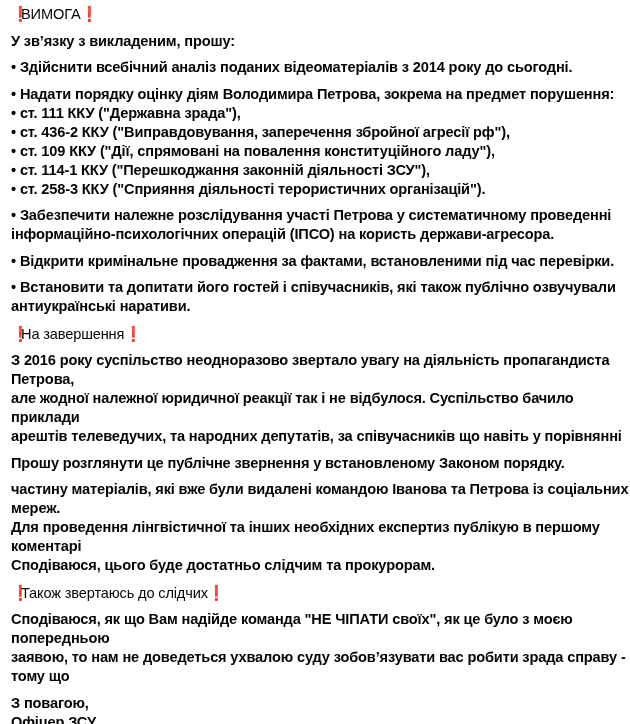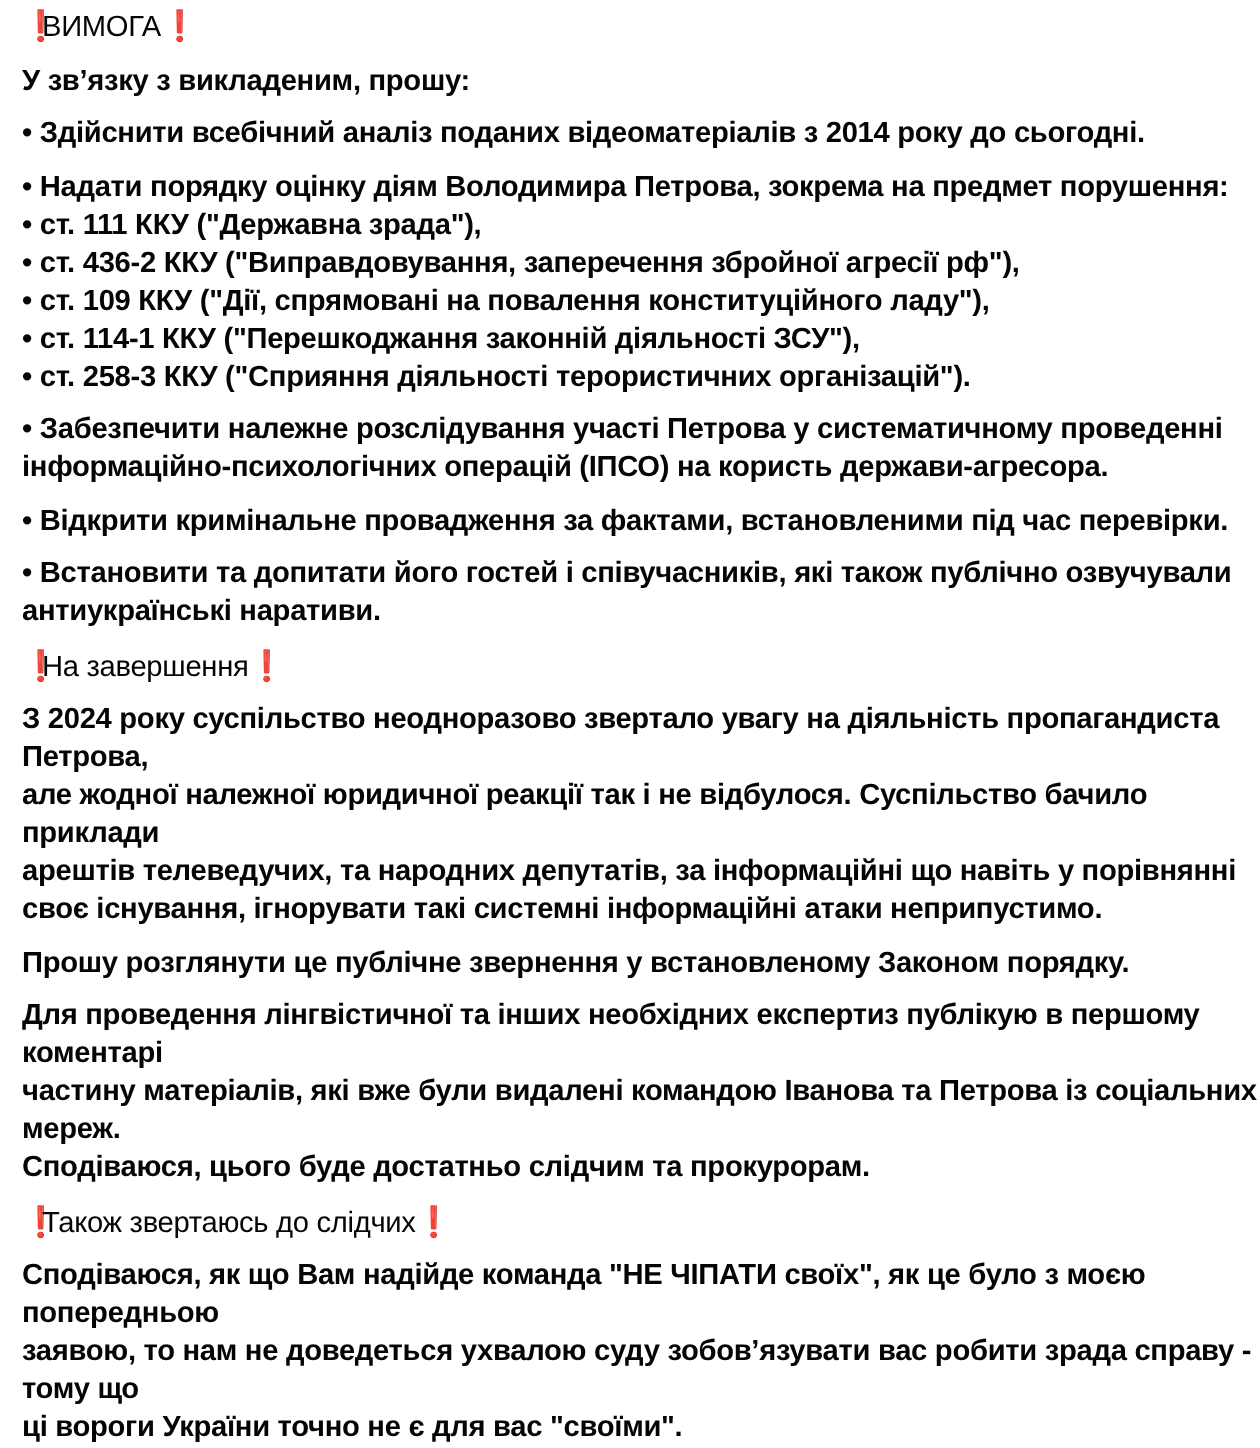--- a/index.html
+++ b/index.html
@@ -51,42 +51,40 @@
   <div class="p">
     <span class="line"><span>•</span> <span>Встановити та допитати його гостей і співучасників, які також публічно озвучували</span></span>
     <span class="line">антиукраїнські наративи.</span>
   </div>
 
   <div class="heading">
     <span class="excl">❗</span><span>На завершення</span><span class="excl">❗</span>
   </div>
 
   <div class="p">
-    <span class="line">З 2024 року суспільство неодноразово звертало увагу на діяльність пропагандиста Петрова,</span>
+    <span class="line">З 2016 року суспільство неодноразово звертало увагу на діяльність пропагандиста Петрова,</span>
     <span class="line">але жодної належної юридичної реакції так і не відбулося. Суспільство бачило приклади</span>
-    <span class="line">арештів телеведучих, та народних депутатів, за інформаційні що навіть у порівнянні</span>
-    <span class="line">своє існування, ігнорувати такі системні інформаційні атаки неприпустимо.</span>
+    <span class="line">арештів телеведучих, та народних депутатів, за співучасників що навіть у порівнянні</span>
   </div>
 
   <div class="p">Прошу розглянути це публічне звернення у встановленому Законом порядку.</div>
 
   <div class="p">
+    <span class="line">частину матеріалів, які вже були видалені командою Іванова та Петрова із соціальних мереж.</span>
     <span class="line">Для проведення лінгвістичної та інших необхідних експертиз публікую в першому коментарі</span>
-    <span class="line">частину матеріалів, які вже були видалені командою Іванова та Петрова із соціальних мереж.</span>
     <span class="line">Сподіваюся, цього буде достатньо слідчим та прокурорам.</span>
   </div>
 
   <div class="heading">
     <span class="excl">❗</span><span>Також звертаюсь до слідчих</span><span class="excl">❗</span>
   </div>
 
   <div class="p">
     <span class="line">Сподіваюся, як що Вам надійде команда "НЕ ЧІПАТИ своїх", як це було з моєю попередньою</span>
     <span class="line">заявою, то нам не доведеться ухвалою суду зобов’язувати вас робити зрада справу - тому що</span>
-    <span class="line">ці вороги України точно не є для вас "своїми".</span>
   </div>
 
   <div class="p">
     <span class="line">З повагою,</span>
     <span class="line">Офіцер ЗСУ</span>
 
   </div>
 
 </div>
 

